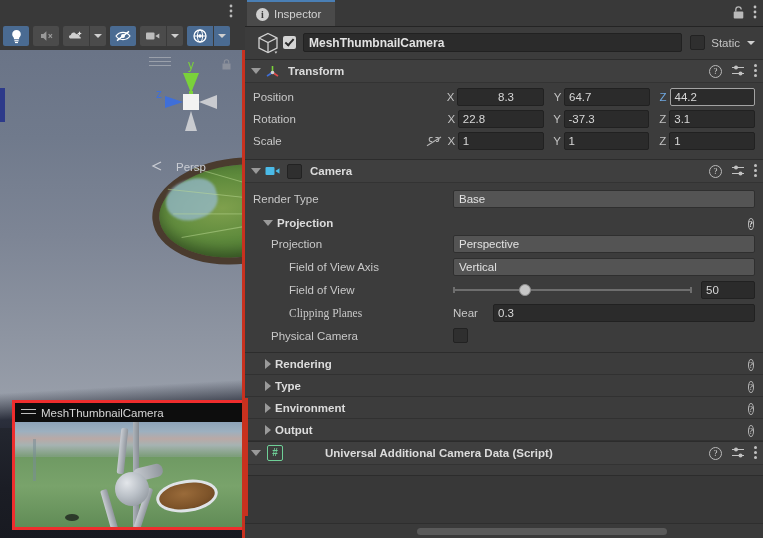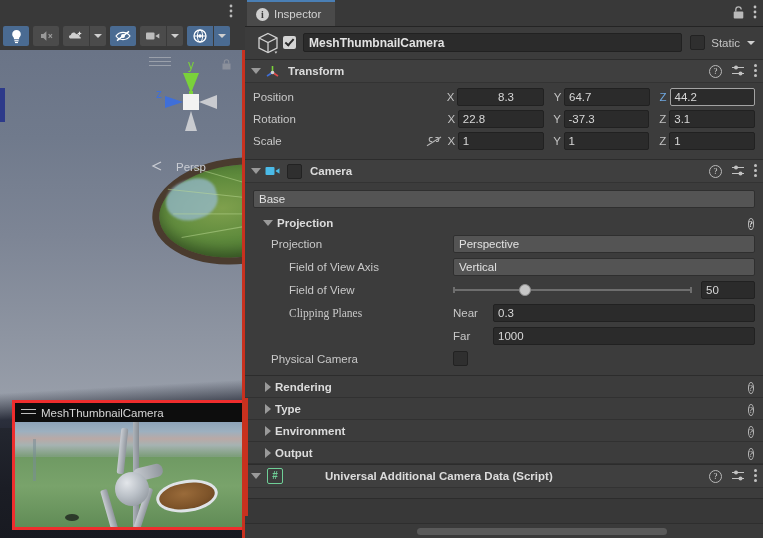--- a/index.html
+++ b/index.html
@@ -585,20 +585,21 @@
           <span class="dots-ico">
               <i></i>
               <i></i>
               <i></i>
             </span>
         </span>
       </div>
       <div class="comp-body" style="padding:5px 8px 4px 8px;">
 
         <div class="row" style="height:21px;">
+          <span class="row-lbl" style="width:200px;">Render Type</span>
           <span class="comp-dd" style="flex:1;">
             <span>Base</span>
             <i class="caret"></i>
           </span>
         </div>
 
         <div class="sub-head" style="margin-top:4px;">
           <span class="foldout" style="margin-left:10px;"></span>
           <span>Projection</span>
           <span style="margin-left:auto;margin-right:1px;">
@@ -631,25 +632,20 @@
           </span>
           <span class="fld" style="width:54px;text-align:left;">50</span>
         </div>
 
         <div class="row" style="height:21px;">
           <span class="row-lbl" style="width:200px;padding-left:36px;box-sizing:border-box;font-family:Liberation Serif, serif;">Clipping Planes</span>
           <span class="row-lbl" style="width:40px;">Near</span>
           <span class="fld" style="flex:1;">0.3</span>
         </div>
 
-        <div class="row" style="height:21px;">
-          <span class="row-lbl" style="width:200px;"></span>
-          <span class="row-lbl" style="width:40px;">Far</span>
-          <span class="fld" style="flex:1;">1000</span>
-        </div>
 
         <div class="row" style="height:21px;">
           <span class="row-lbl" style="width:200px;padding-left:18px;box-sizing:border-box;">Physical Camera</span>
           <span style="width:13px;height:13px;background:#2f2f2f;border:1px solid #222;border-radius:2px;"></span>
         </div>
       </div>
     </div>
 
     <div>
       <div class="collapsed-row">

